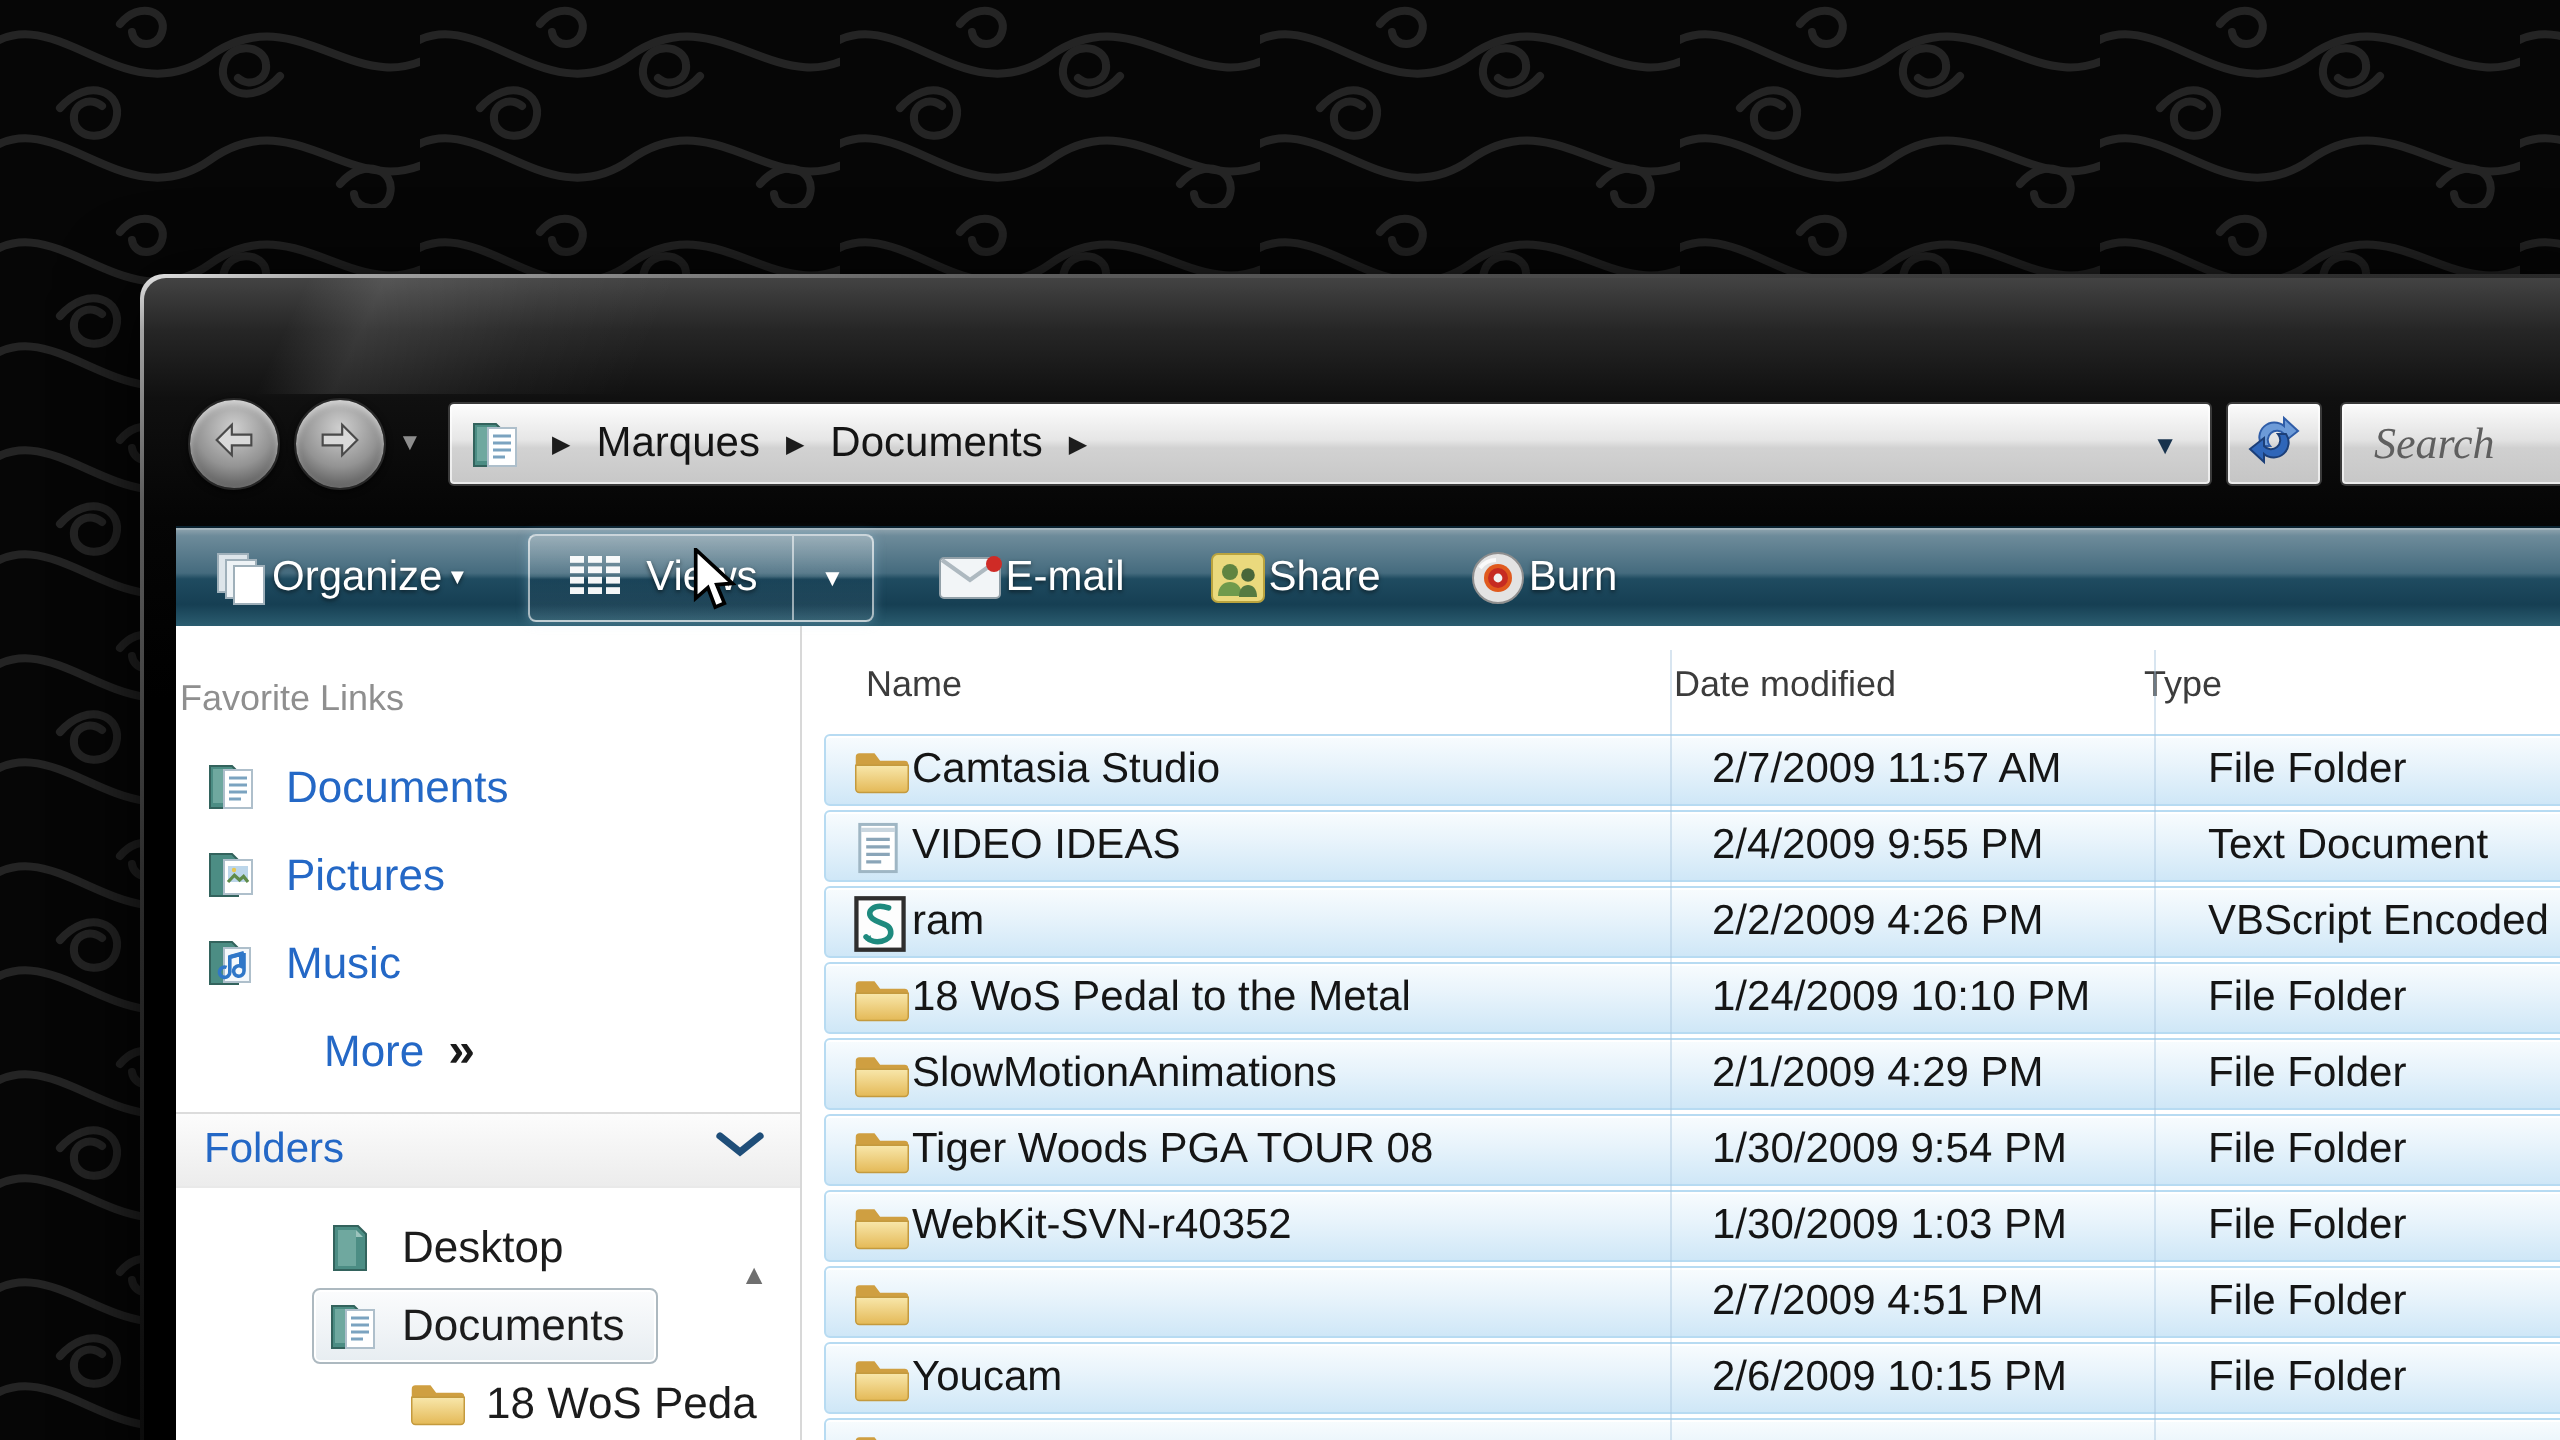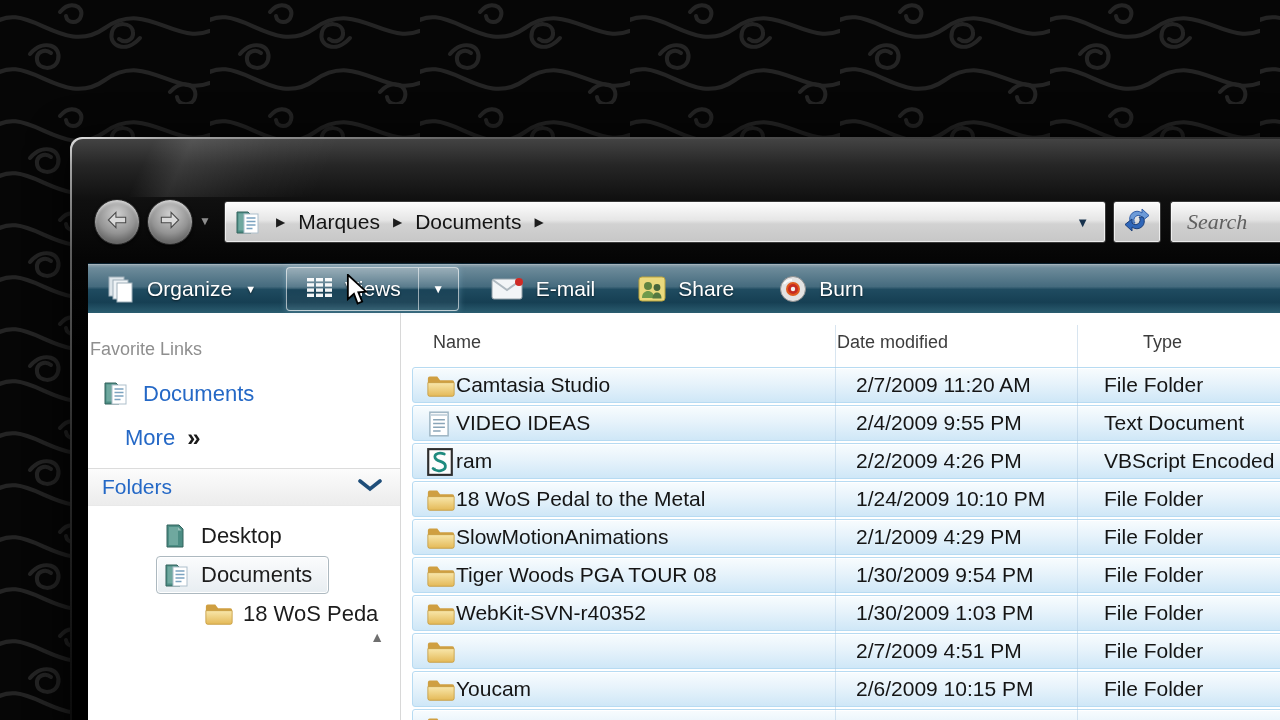--- a/index.html
+++ b/index.html
@@ -51,21 +51,21 @@
     box-shadow:inset 0 0 0 1px rgba(255,255,255,.65); }
   .search-box input { width:100%; height:100%; border:none; background:transparent; outline:none;
     font-family:"Liberation Serif", serif; font-style:italic; font-size:22px; color:#555; padding:0 0 0 16px; }
   .search-box input::placeholder { color:#5f5f5f; font-style:italic; }
 
   
   .toolbar { height:50px; margin-top:16px; display:flex; align-items:center;
     border-top:1px solid #0a2230;
     background:linear-gradient(180deg,#93a6b0 0%,#6d8b9a 8%,#456b7e 46%,#1f4b60 52%,#163f53 78%,#2b5d70 100%);
     box-shadow:inset 0 1px 0 rgba(255,255,255,.18); }
-  .tb-item { display:flex; align-items:center; gap:11px; color:#fff; font-size:21px;
+  .tb-item { display:flex; align-items:center; color:#fff; font-size:21px;
     text-shadow:0 1px 2px rgba(0,0,0,.55); cursor:pointer; padding:0 4px; }
   .tb-caret { font-size:11px; margin-left:2px; }
   .tb-icon { display:inline-flex; }
   .views-split { display:flex; height:44px; margin-left:26px; border-radius:4px;
     border:1px solid rgba(255,255,255,.6);
     background:linear-gradient(rgba(255,255,255,.30),rgba(255,255,255,.10) 48%,rgba(8,38,58,.18) 52%,rgba(255,255,255,.08));
     box-shadow:0 0 6px rgba(160,210,235,.35); }
   .views-main { display:flex; align-items:center; gap:11px; padding:0 17px; color:#fff; font-size:21px;
     text-shadow:0 1px 2px rgba(0,0,0,.55); cursor:pointer; }
   .views-arrow { width:40px; border-left:1px solid rgba(255,255,255,.55); display:flex;
@@ -74,21 +74,21 @@
 
   
   .content { display:flex; background:#fff; height:436px; }
 
   
   .sidebar { width:313px; flex:none; position:relative; padding-top:26px; border-right:1px solid #d8d8d8; }
   .fav-header { margin-left:2px; color:#8f8f8f; font-size:18px; margin-bottom:12px; }
   .fav-item { height:44px; display:flex; align-items:center; padding-left:13px; cursor:pointer; }
   .fav-icon { width:32px; height:32px; display:inline-flex; }
   .fav-label { margin-left:10px; color:#2468c6; font-size:22px; }
-  .more-item { height:44px; display:flex; align-items:center; padding-left:37px; cursor:pointer; }
+  .more-item { height:44px; display:flex; align-items:center; padding-left:74px; cursor:pointer; }
   .more-item .lbl { color:#2468c6; font-size:22px; }
   .more-item .chev { color:#1a1a1a; font-size:24px; margin-left:12px; font-weight:bold; }
   .folders-band { margin-top:8px; height:38px; display:flex; align-items:center; justify-content:space-between;
     padding:0 18px 0 14px; border-top:1px solid #dcdcdc; border-bottom:1px solid #e9e9e9;
     background:linear-gradient(#fcfcfc,#ececec); cursor:pointer; }
   .folders-band .lbl { color:#2468c6; font-size:21px; }
   .tree { padding-top:10px; position:relative; }
   .tree-item { height:39px; display:flex; align-items:center; cursor:pointer; }
   .tree-item.indent-1 { padding-left:68px; } .tree-item.indent-2 { padding-left:110px; }
   .tree-inner { display:inline-flex; align-items:center; padding:3px 16px 3px 5px; border-radius:4px;
@@ -96,21 +96,21 @@
   .tree-item.selected .tree-inner { border-color:#adb9c0; background:linear-gradient(#fbfcfd,#e7edf1);
     box-shadow:inset 0 0 0 1px #fff; }
   .tree-icon { width:30px; height:30px; display:inline-flex; }
   .tree-label { margin-left:9px; color:#1c1c1c; font-size:22px; white-space:nowrap; }
   .tree-scroll-up { position:absolute; right:16px; top:316px; color:#6f6f6f; font-size:14px; cursor:pointer; }
 
   
   .filelist { flex:1; position:relative; padding:12px 0 0 5px; min-width:0; }
   .list-header { position:relative; height:42px; }
   .col { position:absolute; top:7px; color:#3c3c3c; font-size:18px; cursor:pointer; }
-  .col-name { left:27px; } .col-date { left:431px; } .col-type { left:737px; }
+  .col-name { left:27px; } .col-date { left:431px; } .col-type { left:666px; }
   .col-line { position:absolute; top:12px; bottom:0; width:1px; background:rgba(168,198,222,.45); z-index:3; }
   .col-line.l1 { left:434px; } .col-line.l2 { left:676px; }
 
   .row { position:relative; height:36px; margin:0 0 2px 6px; border-radius:3px;
     border:1px solid #b7dbf2; background:linear-gradient(#f8fcfe,#e7f3fb 45%,#cfe7f7);
     box-shadow:inset 0 1px 0 #fff; cursor:pointer; }
   .row-icon { position:absolute; left:13px; top:3px; width:30px; height:30px; display:inline-flex; }
   .row-name { position:absolute; left:43px; top:5px; color:#151515; font-size:21px; white-space:nowrap; }
   .row-date { position:absolute; left:443px; top:5px; color:#151515; font-size:21px; white-space:nowrap; }
   .row-type { position:absolute; left:691px; top:5px; color:#151515; font-size:21px; white-space:nowrap; }
@@ -281,21 +281,44 @@
                 <svg width="30" height="30" viewBox="0 0 30 30">
                   <path d="M4,5 h11 l3,3 v18 h-14 z" fill="#4c8d84" stroke="#33635d"></path>
                   <path d="M5.5,6.5 h8 v17 h-8 z" fill="#6fa89f"></path>
                   <rect x="11" y="7" width="14" height="19" fill="#ffffff" stroke="#aebfcb"></rect>
                   <path d="M13.5,11 h9 M13.5,14.5 h9 M13.5,18 h9 M13.5,21.5 h6" stroke="#7ba3c0" stroke-width="1.4"></path>
                 </svg>
               </span>
     <span class="fav-label">Documents</span>
   </div>
 
-
+  <div class="fav-item">
+    <span class="fav-icon">
+                <svg width="30" height="30" viewBox="0 0 30 30">
+                  <path d="M4,5 h11 l3,3 v18 h-14 z" fill="#4c8d84" stroke="#33635d"></path>
+                  <rect x="11" y="8" width="14" height="17" fill="#ffffff" stroke="#aebfcb"></rect>
+                  <rect x="13" y="11" width="10" height="8" fill="#bcd6ea"></rect>
+                  <path d="M13,19 l3.2,-3.4 l2.6,2.4 l2,-1.8 l2.2,2.8" stroke="#5f8b4a" stroke-width="1.6" fill="none"></path>
+                  <circle cx="16" cy="13" r="1.1" fill="#e8c74f"></circle>
+                </svg>
+              </span>
+    <span class="fav-label">Pictures</span>
+  </div>
+
+  <div class="fav-item">
+    <span class="fav-icon">
+                <svg width="30" height="30" viewBox="0 0 30 30">
+                  <path d="M4,5 h11 l3,3 v18 h-14 z" fill="#4c8d84" stroke="#33635d"></path>
+                  <rect x="11" y="8" width="13" height="17" fill="#f4f8fb" stroke="#aebfcb"></rect>
+                  <path d="M21,10.5 v9 a2.6,2.6 0 1 1 -1.6,-2.4 v-6 l-5.5,1.4 v7.6 a2.6,2.6 0 1 1 -1.6,-2.4" stroke="#2f77c8" stroke-width="1.8" fill="none"></path>
+                  <path d="M14,12.5 l7,-2" stroke="#2f77c8" stroke-width="2.2"></path>
+                </svg>
+              </span>
+    <span class="fav-label">Music</span>
+  </div>
 </div>
         <div class="more-item">
           <span class="lbl">More</span>
           <span class="chev">»</span>
         </div>
         <div class="folders-band">
           <span class="lbl">Folders</span>
           <span>
             <svg width="24" height="13" viewBox="0 0 24 13">
                 <path d="M2,2 L12,10 L22,2" stroke="#1f4e79" stroke-width="3.6" fill="none" stroke-linecap="round"></path>
@@ -365,21 +388,21 @@
                     <linearGradient id="fg" x1="0" y1="0" x2="0" y2="1">
                       <stop offset="0" stop-color="#f8e7ab"></stop>
                       <stop offset="1" stop-color="#e4b957"></stop>
                     </linearGradient>
                   </defs>
                   <path d="M2,7 a2,2 0 0 1 2,-2 h8 l3,4 h13 a2,2 0 0 1 2,2 v13 a2,2 0 0 1 -2,2 h-24 a2,2 0 0 1 -2,-2 z" fill="#cf9f41"></path>
                   <path d="M2,11.5 h28 v12.5 a2,2 0 0 1 -2,2 h-24 a2,2 0 0 1 -2,-2 z" fill="url(#fg)" stroke="#c49a3e" stroke-width="0.8"></path>
                 </svg>
               </span>
     <span class="row-name">Camtasia Studio</span>
-    <span class="row-date">2/7/2009 11:20 AM</span>
+    <span class="row-date">2/7/2009 11:57 AM</span>
     <span class="row-type">File Folder</span>
   </div>
 
   <div class="row">
     <span class="row-icon">
                 <svg width="26" height="30" viewBox="0 0 24 28">
                   <rect x="3.5" y="3" width="17" height="22" fill="#ffffff" stroke="#9fb6c4" stroke-width="1.4"></rect>
                   <path d="M4,5.5 h16" stroke="#c9d6df" stroke-width="2"></path>
                   <path d="M6.5,10 h11 M6.5,13.5 h11 M6.5,17 h11 M6.5,20.5 h7" stroke="#8aa5b8" stroke-width="1.5"></path>
                 </svg>

